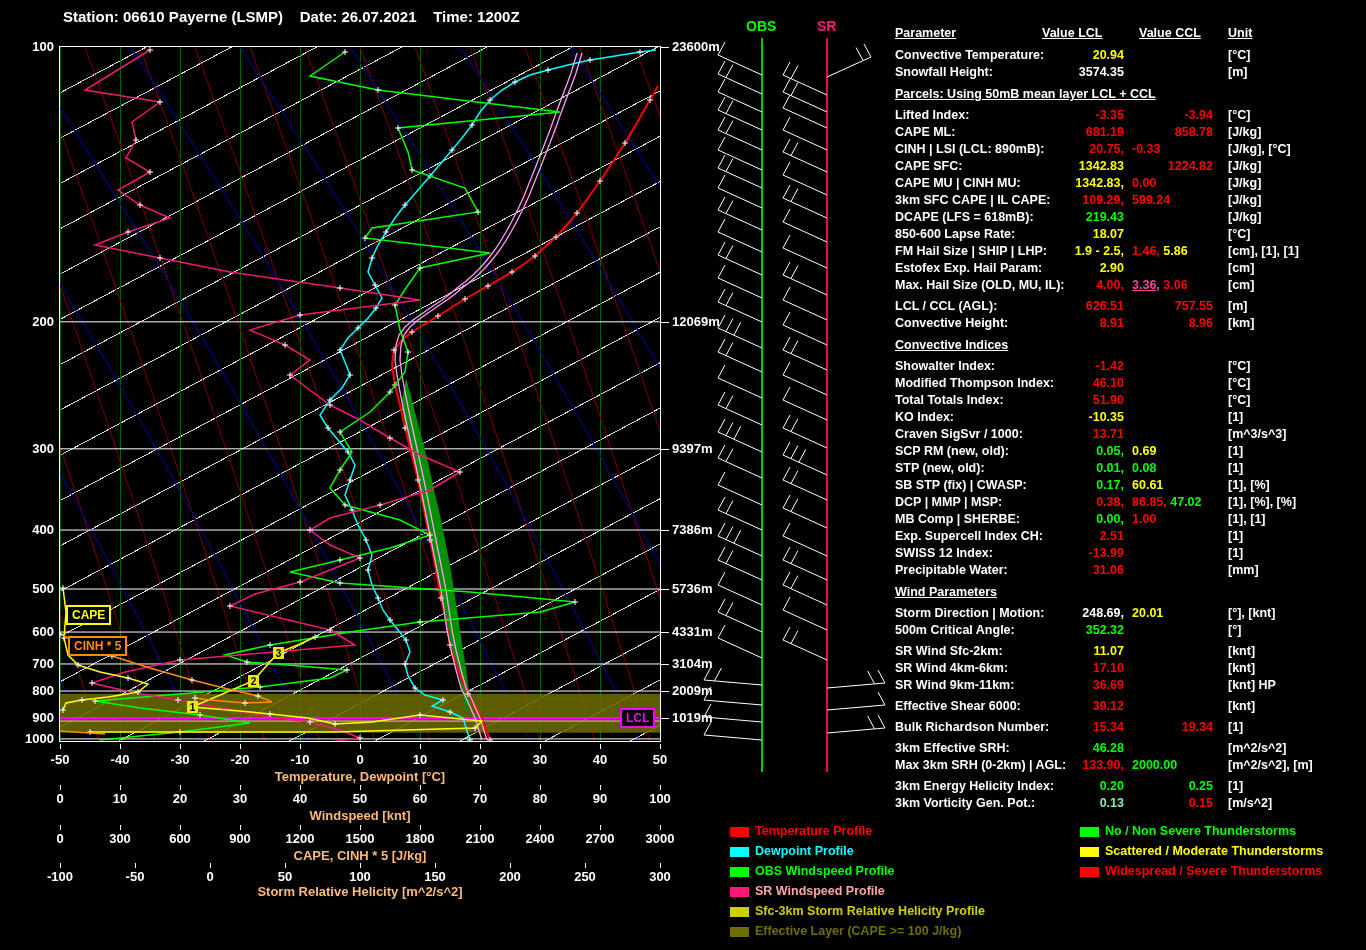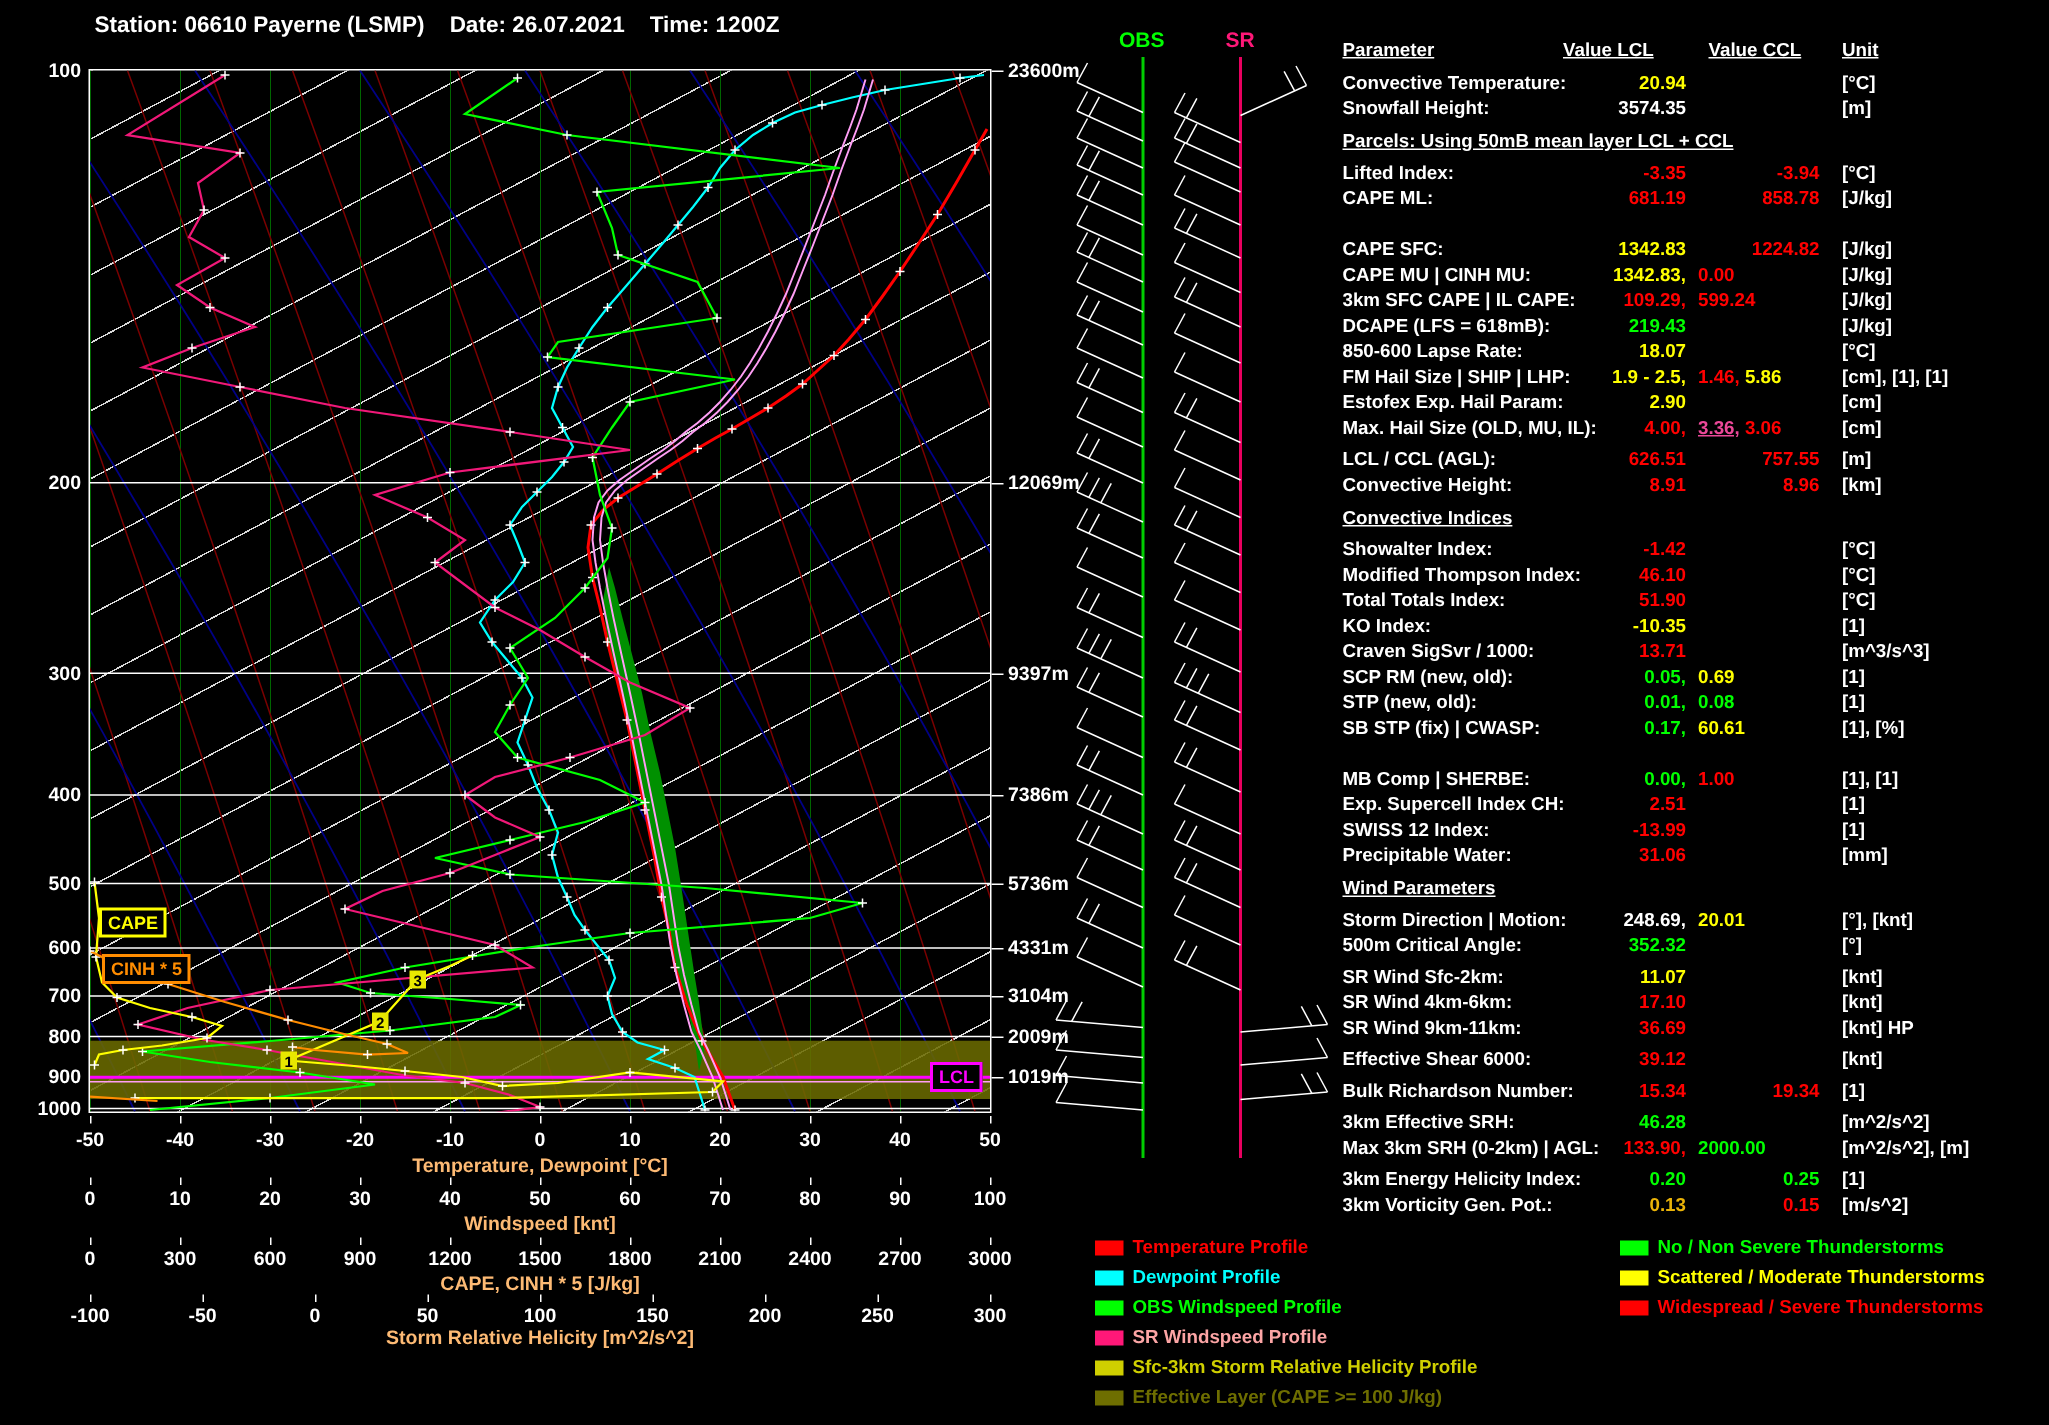--- a/index.html
+++ b/index.html
@@ -546,20 +546,26 @@
         <span class="vlcl"><span class="seg" style="color: rgb(255, 0, 0);">-3.35</span></span>
         <span class="vccl"><span class="seg" style="color: rgb(255, 0, 0);">-3.94</span></span>
         <span class="unit">[°C]</span>
       </div>
       <div class="prow" style="top: 99px;">
         <span class="lab">CAPE ML:</span>
         <span class="vlcl"><span class="seg" style="color: rgb(255, 0, 0);">681.19</span></span>
         <span class="vccl"><span class="seg" style="color: rgb(255, 0, 0);">858.78</span></span>
         <span class="unit">[J/kg]</span>
       </div>
+      <div class="prow" style="top: 116px;">
+        <span class="lab">CINH | LSI (LCL: 890mB):</span>
+        <span class="vlcl"><span class="seg" style="color: rgb(255, 0, 0);">20.75,</span></span>
+        <span class="vext"><span class="seg" style="color: rgb(255, 0, 0);">-0.33</span></span>
+        <span class="unit">[J/kg], [°C]</span>
+      </div>
       <div class="prow" style="top: 133px;">
         <span class="lab">CAPE SFC:</span>
         <span class="vlcl"><span class="seg" style="color: rgb(255, 255, 0);">1342.83</span></span>
         <span class="vccl"><span class="seg" style="color: rgb(255, 0, 0);">1224.82</span></span>
         <span class="unit">[J/kg]</span>
       </div>
       <div class="prow" style="top: 150px;">
         <span class="lab">CAPE MU | CINH MU:</span>
         <span class="vlcl"><span class="seg" style="color: rgb(255, 255, 0);">1342.83,</span></span>
         <span class="vext"><span class="seg" style="color: rgb(255, 0, 0);">0.00</span></span>
@@ -646,20 +652,26 @@
         <span class="lab">STP (new, old):</span>
         <span class="vlcl"><span class="seg" style="color: rgb(0, 255, 0);">0.01,</span></span>
         <span class="vext"><span class="seg" style="color: rgb(0, 255, 0);">0.08</span></span>
         <span class="unit">[1]</span>
       </div>
       <div class="prow" style="top: 452px;">
         <span class="lab">SB STP (fix) | CWASP:</span>
         <span class="vlcl"><span class="seg" style="color: rgb(0, 255, 0);">0.17,</span></span>
         <span class="vext"><span class="seg" style="color: rgb(255, 255, 0);">60.61</span></span>
         <span class="unit">[1], [%]</span>
+      </div>
+      <div class="prow" style="top: 469px;">
+        <span class="lab">DCP | MMP | MSP:</span>
+        <span class="vlcl"><span class="seg" style="color: rgb(255, 0, 0);">0.38,</span></span>
+        <span class="vext"><span class="seg" style="color: rgb(255, 0, 0);">86.85,</span><span class="seg" style="color: rgb(0, 255, 0);">  47.02</span></span>
+        <span class="unit">[1], [%], [%]</span>
       </div>
       <div class="prow" style="top: 486px;">
         <span class="lab">MB Comp | SHERBE:</span>
         <span class="vlcl"><span class="seg" style="color: rgb(0, 255, 0);">0.00,</span></span>
         <span class="vext"><span class="seg" style="color: rgb(255, 0, 0);">1.00</span></span>
         <span class="unit">[1], [1]</span>
       </div>
       <div class="prow" style="top: 503px;">
         <span class="lab">Exp. Supercell Index CH:</span>
         <span class="vlcl"><span class="seg" style="color: rgb(255, 0, 0);">2.51</span></span>
@@ -725,21 +737,21 @@
         <span class="unit">[m^2/s^2], [m]</span>
       </div>
       <div class="prow" style="top: 753px;">
         <span class="lab">3km Energy Helicity Index:</span>
         <span class="vlcl"><span class="seg" style="color: rgb(0, 255, 0);">0.20</span></span>
         <span class="vccl"><span class="seg" style="color: rgb(0, 255, 0);">0.25</span></span>
         <span class="unit">[1]</span>
       </div>
       <div class="prow" style="top: 770px;">
         <span class="lab">3km Vorticity Gen. Pot.:</span>
-        <span class="vlcl"><span class="seg" style="color: #eab308; padding-left: 16px;">0.13</span></span>
+        <span class="vlcl"><span class="seg" style="color: #86efac; padding-left: 16px;">0.13</span></span>
         <span class="vccl"><span class="seg" style="color: rgb(255, 0, 0);">0.15</span></span>
         <span class="unit">[m/s^2]</span>
       </div>
     </div>
 
 <div id="legend-left" class="abs" style="left:730px;top:824px;width:350px;height:120px;">
       <div class="leg-item" style="left: 0px; top: 0px; position: absolute;">
         <div class="leg-chip" style="background: rgb(255, 0, 0);"></div>
         <div class="leg-txt" style="color: rgb(255, 0, 0);">Temperature Profile</div>
       </div>

